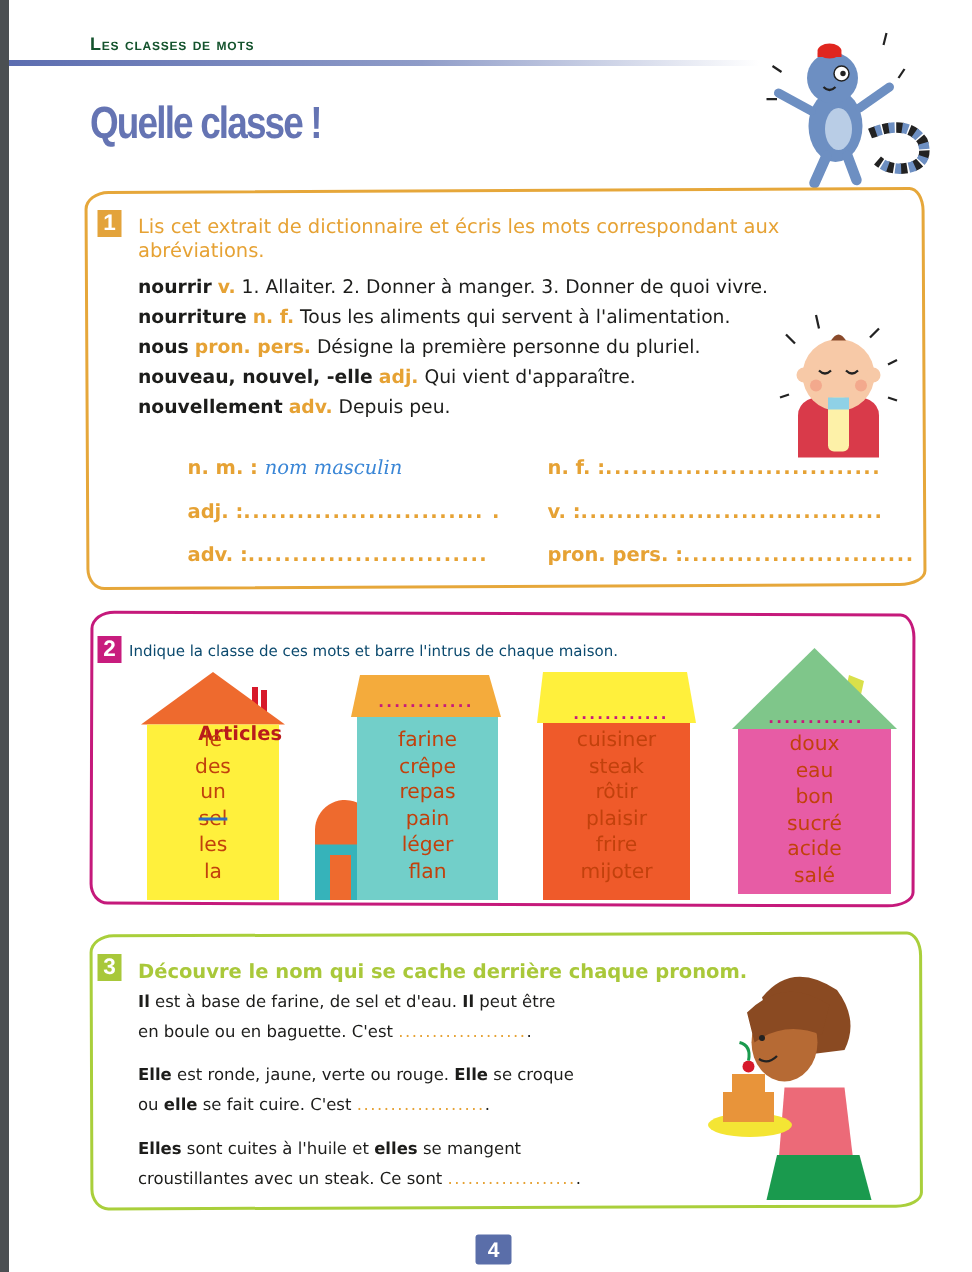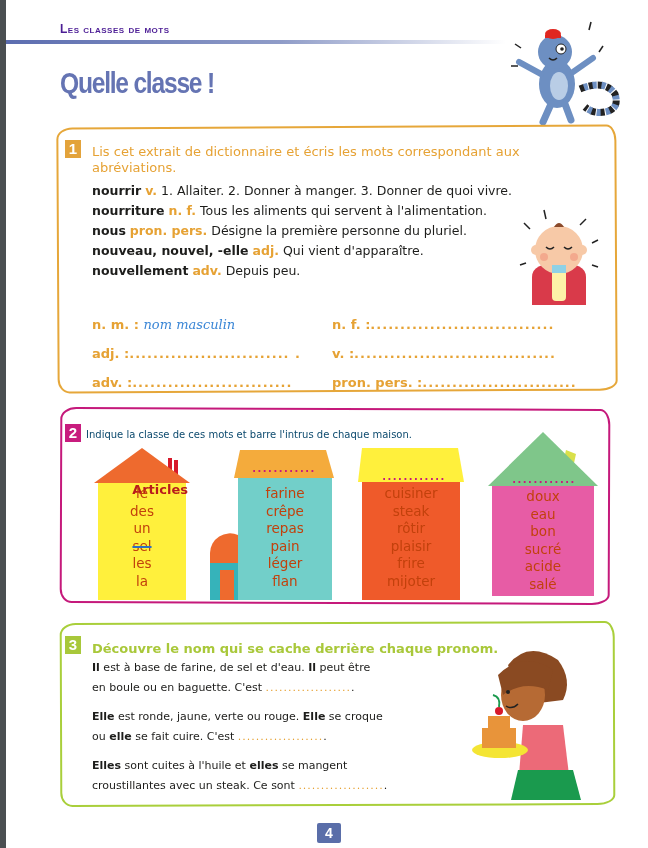--- a/index.html
+++ b/index.html
@@ -1,20 +1,20 @@
 <!DOCTYPE html>
 <html><head>
 <meta charset="utf-8">
 <style>
   * { box-sizing: border-box; margin: 0; padding: 0; }
   html, body { width: 648px; height: 848px; background: #ffffff; overflow: hidden; }
   body { position: relative; font-family: "DejaVu Sans", sans-serif; color: #1d1d1b; }
   .left-bar { position: absolute; left: 0; top: 0; width: 6px; height: 848px; background: #4b4f52; }
   .header { position: absolute; left: 6px; top: 18px; width: 600px; }
-  .header-label { position: absolute; left: 54px; top: 4px; font-family: "Liberation Sans", sans-serif; font-weight: bold; font-size: 12px; color: #4c1d95; letter-spacing: 0.5px; font-variant: small-caps; }
+  .header-label { position: absolute; left: 54px; top: 4px; font-family: "Liberation Sans", sans-serif; font-weight: bold; font-size: 12px; color: #14532d; letter-spacing: 0.5px; font-variant: small-caps; }
   .header-line { position: absolute; left: 0; top: 22px; width: 500px; height: 4px; background: linear-gradient(to right, #5c6db0 0%, #8f9cc8 55%, #ffffff 100%); }
   .page-title { position: absolute; left: 60px; top: 66px; font-family: "Liberation Sans", sans-serif; font-weight: bold; font-size: 30px; color: #6574b3; letter-spacing: -1.5px; transform: scaleX(0.82); transform-origin: left; }
   .mascot { position: absolute; left: 505px; top: 14px; width: 120px; height: 115px; }
 
   .box { position: absolute; border: 2px solid; border-radius: 16px 10px 18px 12px / 12px 16px 10px 14px; }
   .box1 { left: 57px; top: 126px; width: 560px; height: 266px; border-color: #e6a73a; transform: rotate(-0.3deg); }
   .box2 { left: 60px; top: 408px; width: 550px; height: 196px; border-color: #c5197b; transform: rotate(0.2deg); }
   .box3 { left: 60px; top: 622px; width: 555px; height: 184px; border-color: #a9cf3b; transform: rotate(-0.2deg); }
 
   .num { position: absolute; width: 16px; height: 18px; color: #fff; font-family: "Liberation Sans", sans-serif; font-weight: bold; font-size: 15px; text-align: center; line-height: 18px; }
@@ -27,21 +27,21 @@
   .instr2 { left: 86px; top: 427px; color: #0c4a6e; font-size: 10px; }
   .instr3 { left: 92px; top: 641px; color: #a9c83a; font-size: 13px; font-weight: bold; }
 
   .dict { position: absolute; left: 92px; top: 181px; width: 440px; font-size: 12.5px; }
   .dict-line { height: 20px; line-height: 20px; white-space: nowrap; }
   .dict-word { font-weight: bold; }
   .dict-abbr { color: #e6a234; font-weight: bold; }
 
   .fill-grid { position: absolute; left: 92px; top: 305px; width: 520px; }
   .fill-row { position: relative; height: 29px; }
-  .fill-item { position: absolute; top: 12px; font-size: 13px; font-weight: bold; color: #e6a234; white-space: nowrap; font-family: "DejaVu Sans", sans-serif; }
+  .fill-item { position: absolute; top: 0; font-size: 13px; font-weight: bold; color: #e6a234; white-space: nowrap; font-family: "DejaVu Sans", sans-serif; margin-left: 33px; }
   .fill-item.left { left: 0; }
   .fill-item.right { left: 240px; }
   .handwriting { color: #3a86d6; font-family: "DejaVu Serif", serif; font-style: italic; font-weight: normal; font-size: 13px; }
   .dots { color: #e6a234; font-weight: bold; letter-spacing: 1px; }
 
   .baby { position: absolute; left: 514px; top: 205px; width: 90px; height: 105px; }
 
   .house { position: absolute; }
   .house-body { position: absolute; text-align: center; font-size: 13.5px; line-height: 17.5px; color: #c2410c; font-family: "DejaVu Sans", sans-serif; }
   .house-word.struck { text-decoration: line-through; text-decoration-color: #2f6fc0; text-decoration-thickness: 2px; }

